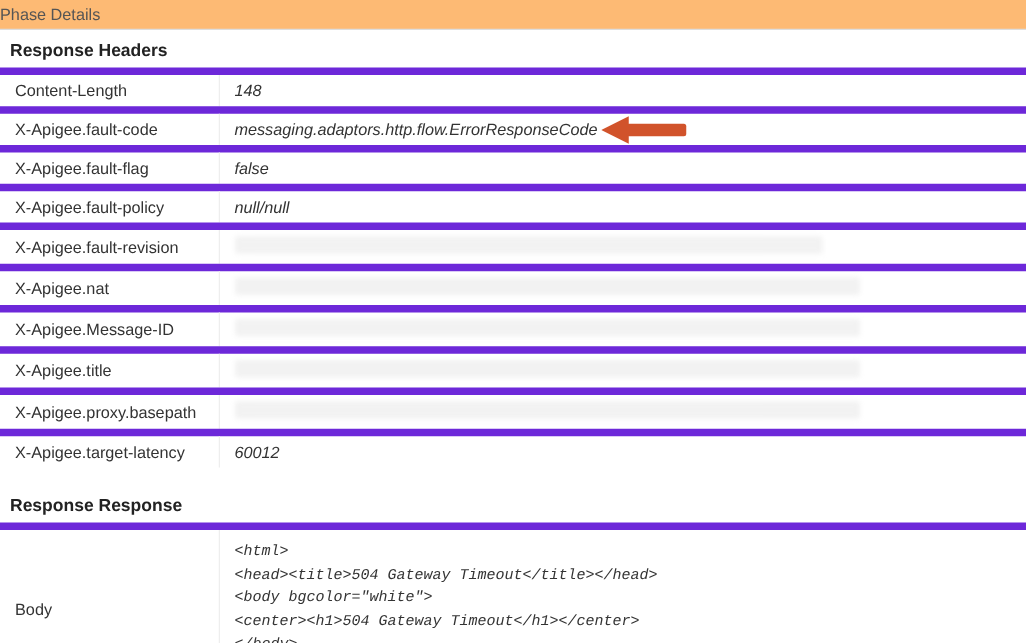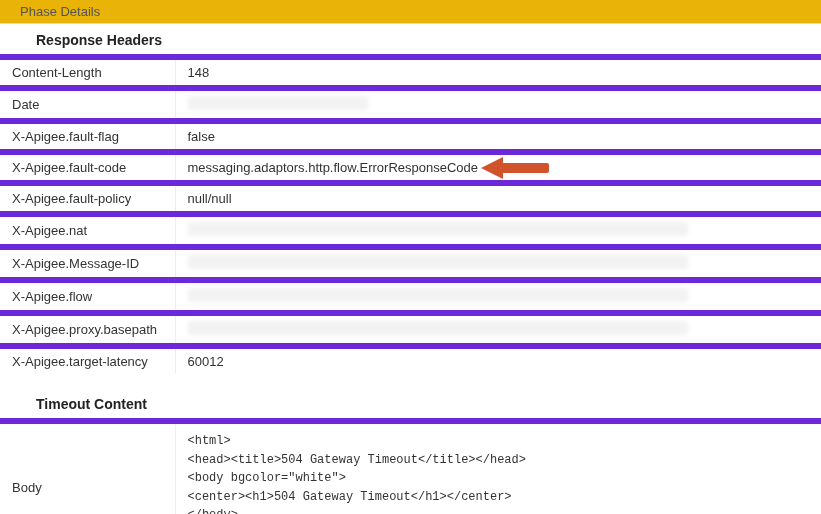--- a/index.html
+++ b/index.html
@@ -4,32 +4,31 @@
 <style>
   * { box-sizing: border-box; margin: 0; padding: 0; }
   body {
     font-family: -apple-system, BlinkMacSystemFont, "Segoe UI", Helvetica, Arial, sans-serif;
     font-size: 13px;
     color: #333;
     width: 821px;
     background: #fff;
   }
   .phase-header {
-    background: #eab308;
+    background: #fdba74;
     color: #555;
     font-size: 13px;
-    padding: 4px 20px;
+    padding: 4px 0;
     border-bottom: 1px solid #ddd;
   }
   .section-title {
     font-weight: 700;
     font-size: 14px;
     color: #222;
     padding: 8px 8px 6px;
-    margin-left: 28px;
   }
   table {
     width: 100%;
     border-collapse: collapse;
     table-layout: fixed;
   }
   td {
     border-top: 6px solid #6d28d9;
     padding: 5px 12px;
     vertical-align: middle;
@@ -37,20 +36,21 @@
     color: #333;
     position: relative;
     height: 26px;
   }
   td.key {
     width: 175px;
     border-right: 1px solid #eee;
   }
   td.val {
     position: relative;
+    font-style: italic;
   }
   .redact {
     display: inline-block;
     height: 14px;
     background: #f2f2f2;
     border-radius: 2px;
     filter: blur(2px);
   }
   .arrow {
     position: absolute;
@@ -79,67 +79,67 @@
 
 <div class="section-title">Response Headers</div>
 
 <table>
   <tbody id="headers-body">
       <tr>
         <td class="key">Content-Length</td>
         <td class="val"><span>148</span></td>
       </tr>
       <tr>
-        <td class="key">Date</td>
-        <td class="val"><span class="redact" style="width: 180px;"></span></td>
-      </tr>
-      <tr>
-        <td class="key">X-Apigee.fault-flag</td>
-        <td class="val"><span>false</span></td>
-      </tr>
-      <tr>
         <td class="key">X-Apigee.fault-code</td>
         <td class="val"><span>messaging.adaptors.http.flow.ErrorResponseCode</span><span class="arrow" style="left: 305px;">
             <svg width="70" height="26" viewBox="0 0 70 26">
     <g fill="#d1532b">
       <polygon points="0,13 22,2 22,8 22,18 22,24"></polygon>
       <rect x="20" y="8" width="48" height="10" rx="2"></rect>
     </g>
   </svg>
           </span></td>
       </tr>
       <tr>
+        <td class="key">X-Apigee.fault-flag</td>
+        <td class="val"><span>false</span></td>
+      </tr>
+      <tr>
         <td class="key">X-Apigee.fault-policy</td>
         <td class="val"><span>null/null</span></td>
+      </tr>
+      <tr>
+        <td class="key">X-Apigee.fault-revision</td>
+        <td class="val"><span class="redact" style="width: 470px;"></span></td>
       </tr>
       <tr>
         <td class="key">X-Apigee.nat</td>
         <td class="val"><span class="redact" style="width: 500px;"></span></td>
       </tr>
       <tr>
         <td class="key">X-Apigee.Message-ID</td>
         <td class="val"><span class="redact" style="width: 500px;"></span></td>
       </tr>
       <tr>
-        <td class="key">X-Apigee.flow</td>
+        <td class="key">X-Apigee.title</td>
         <td class="val"><span class="redact" style="width: 500px;"></span></td>
       </tr>
       <tr>
         <td class="key">X-Apigee.proxy.basepath</td>
         <td class="val"><span class="redact" style="width: 500px;"></span></td>
       </tr>
       <tr>
         <td class="key">X-Apigee.target-latency</td>
         <td class="val"><span>60012</span></td>
       </tr>
     </tbody>
 </table>
 
 <div class="content-section">
-  <div class="section-title">Timeout Content</div>
+  <div class="section-title">Response Response</div>
   <table>
     <tbody>
       <tr class="body-row">
         <td class="key">Body</td>
         <td class="val">
           <pre class="body-content">&lt;html&gt;
 &lt;head&gt;&lt;title&gt;504 Gateway Timeout&lt;/title&gt;&lt;/head&gt;
 &lt;body bgcolor="white"&gt;
 &lt;center&gt;&lt;h1&gt;504 Gateway Timeout&lt;/h1&gt;&lt;/center&gt;
 &lt;/body&gt;

